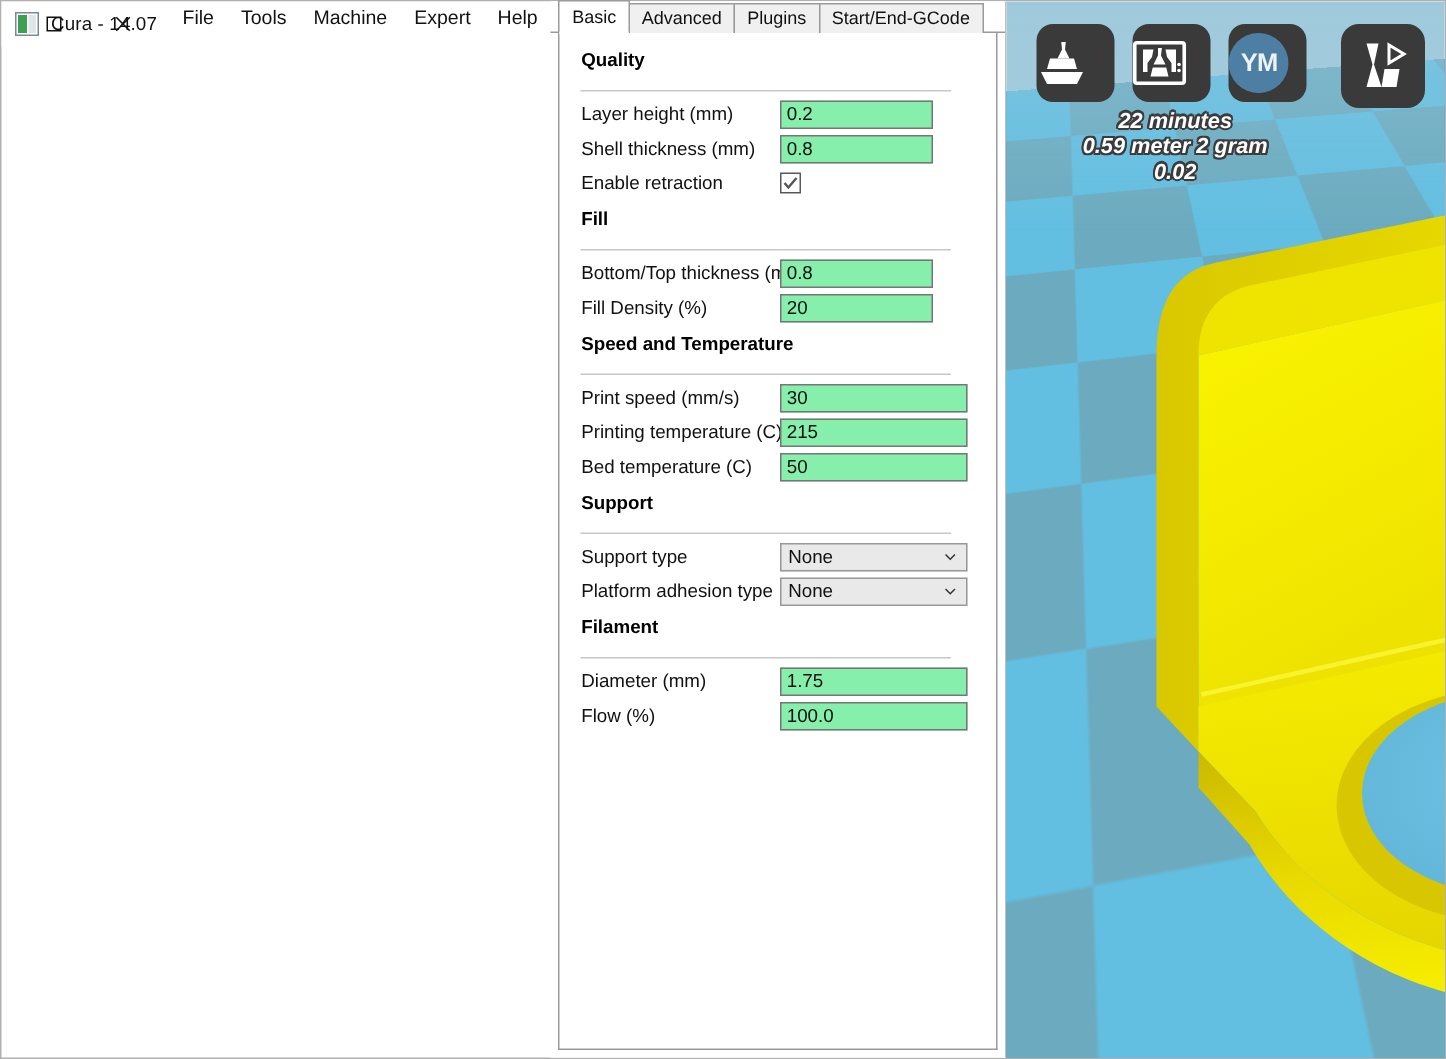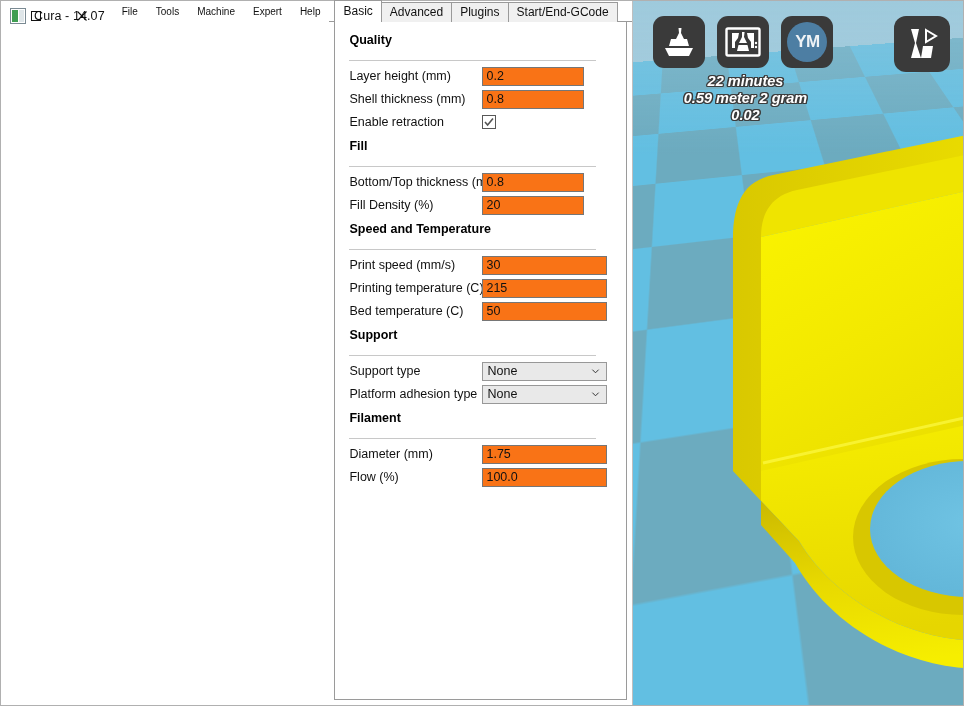--- a/index.html
+++ b/index.html
@@ -60,21 +60,21 @@
   .win-btn svg { display: block; }
 
   
   .menubar {
     height: 21px; min-height: 21px;
     display: flex; align-items: center;
     padding-left: 8px;
     background: #ffffff;
   }
   .menu-item {
-    font-size: 10px; color: #111;
+    font-size: 13px; color: #111;
     padding: 1px 9px 2px 9px;
     white-space: nowrap;
   }
 
   
   .body-split {
     flex: 1; display: flex;
     min-height: 0;
     background: #ffffff;
   }
@@ -144,21 +144,21 @@
     padding-left: 14px;
     margin-bottom: 1px;
   }
   .row-label {
     font-size: 12.5px; color: #111;
     white-space: nowrap;
   }
   .field {
     font-size: 12.5px; color: #111;
     border: 1px solid #767676;
-    background: #f97316;
+    background: #86efac;
     height: 19px; line-height: 19px;
     padding: 0 3px;
     box-sizing: border-box;
     display: block;
     outline: none;
     font-family: "Liberation Sans", sans-serif;
   }
   .dropdown {
     height: 19px;
     border: 1px solid #989898;
@@ -216,21 +216,21 @@
 
   
   .vp-toolbar {
     position: absolute; left: 20px; top: 15px;
     display: flex; gap: 12px;
   }
   .vp-btn {
     width: 52px; height: 52px;
     border-radius: 11px;
     background: #3a3a3a;
-    display: flex; align-items: center; justify-content: center;
+    display: flex; align-items: center; 
   }
   .vp-btn svg { display: block; }
   .ym-circle {
     width: 40px; height: 40px; border-radius: 50%;
     background: #4d7ea3;
     display: flex; align-items: center; justify-content: center;
     color: #eef2f5; font-size: 17px; font-weight: bold;
     letter-spacing: -.5px;
     font-family: "Liberation Sans", sans-serif;
   }

